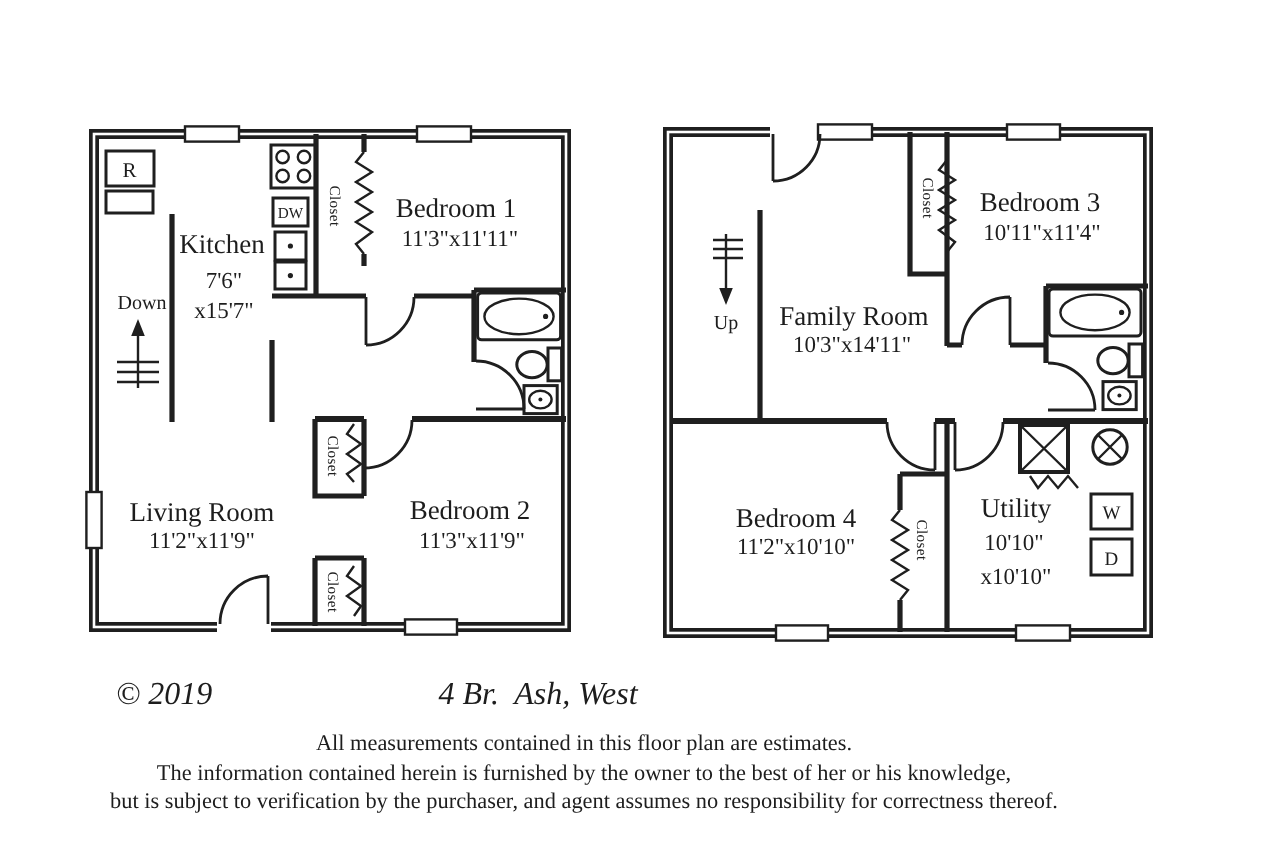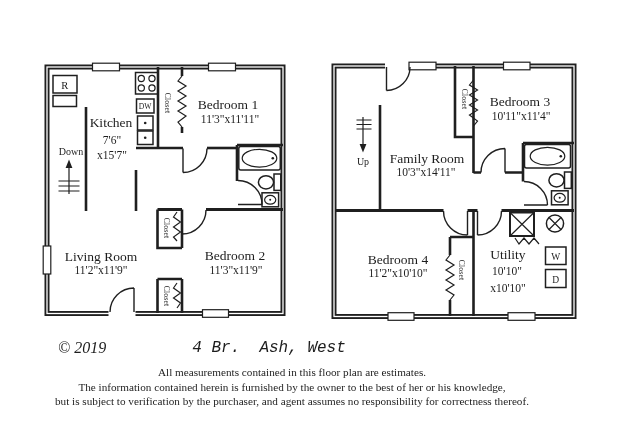--- a/index.html
+++ b/index.html
@@ -29,21 +29,21 @@
   .sm  { font-size:10px; }
   .tag { font-size:7.6px; }
   .cl  { font-size:7.6px; letter-spacing:0.2px; }
   .wd  { font-size:9.5px; }
   .rtag{ font-size:10.5px; }
 
   .footer-copyright, .footer-title {
     position:absolute; top:339px; font-style:italic; font-size:16px; color:#1d1d1d; white-space:pre;
   }
   .footer-copyright { left:58px; }
-  .footer-title { left:269px; transform:translateX(-50%);font-family:Liberation Mono, monospace; }
+  .footer-title { left:269px; transform:translateX(-50%); }
   .disclaimer {
     position:absolute; left:292px; transform:translateX(-50%);
     font-size:11.2px; color:#1d1d1d; white-space:nowrap;
   }
   .d1 { top:366px; } .d2 { top:380.5px; } .d3 { top:395px; }
 </style>
 </head>
 <body>
 
 <div class="canvas">

